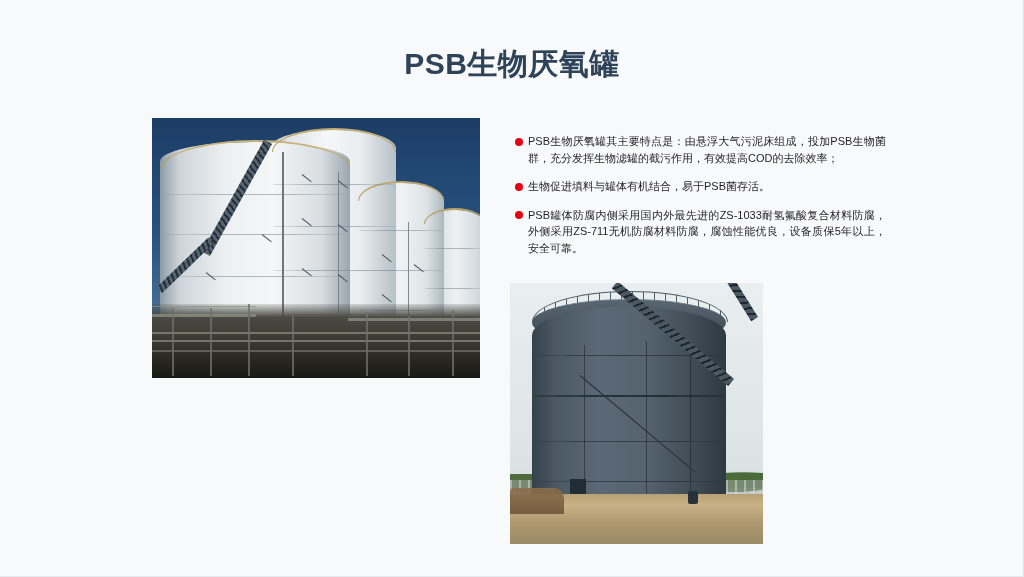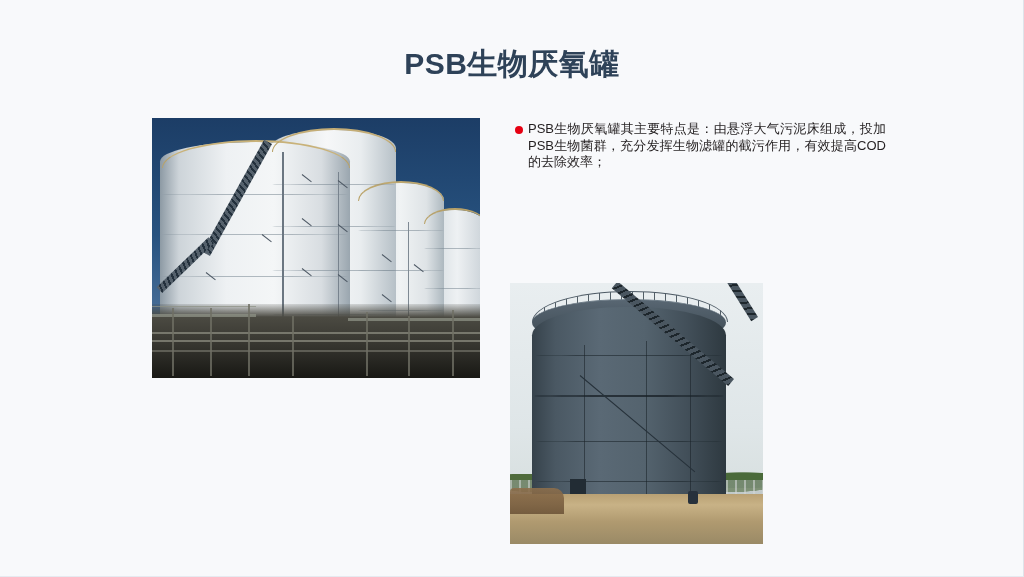--- a/index.html
+++ b/index.html
@@ -278,24 +278,25 @@
     position: absolute;
     left: 514px;
     top: 121px;
     width: 372px;
     color: #231f20;
   }
   .bullet {
     position: relative;
     padding-left: 14px;
     margin-bottom: 1px;
-    font-size: 13px;
+    font-size: 11px;
     line-height: 16.6px;
     text-align: justify;
     font-family: "Liberation Sans", "DejaVu Sans", sans-serif;
+    margin-top: 12px;
   }
   .bullet::before {
     content: "";
     position: absolute;
     left: 1px;
     top: 4.5px;
     width: 8px;
     height: 8px;
     border-radius: 50%;
     background: #e60012;
@@ -409,15 +410,17 @@
       <div class="rt-stair-rail" style="left:60px;top:196px;width:16px;height:30px;background:#222c34;"></div>
 
       <div class="ground"></div>
       <div class="dirt"></div>
       <div class="drum" style="left:178px;bottom:40px;"></div>
     </div>
   </div>
 
   <div class="bullets">
     <div class="bullet">PSB生物厌氧罐其主要特点是：由悬浮大气污泥床组成，投加PSB生物菌群，充分发挥生物滤罐的截污作用，有效提高COD的去除效率；</div>
+    <div class="bullet">生物促进填料与罐体有机结合，易于PSB菌存活。</div>
+    <div class="bullet">PSB罐体防腐内侧采用国内外最先进的ZS-1033耐氢氟酸复合材料防腐，外侧采用ZS-711无机防腐材料防腐，腐蚀性能优良，设备质保5年以上，安全可靠。</div>
   </div>
 
 </div>
 
 </body></html>

